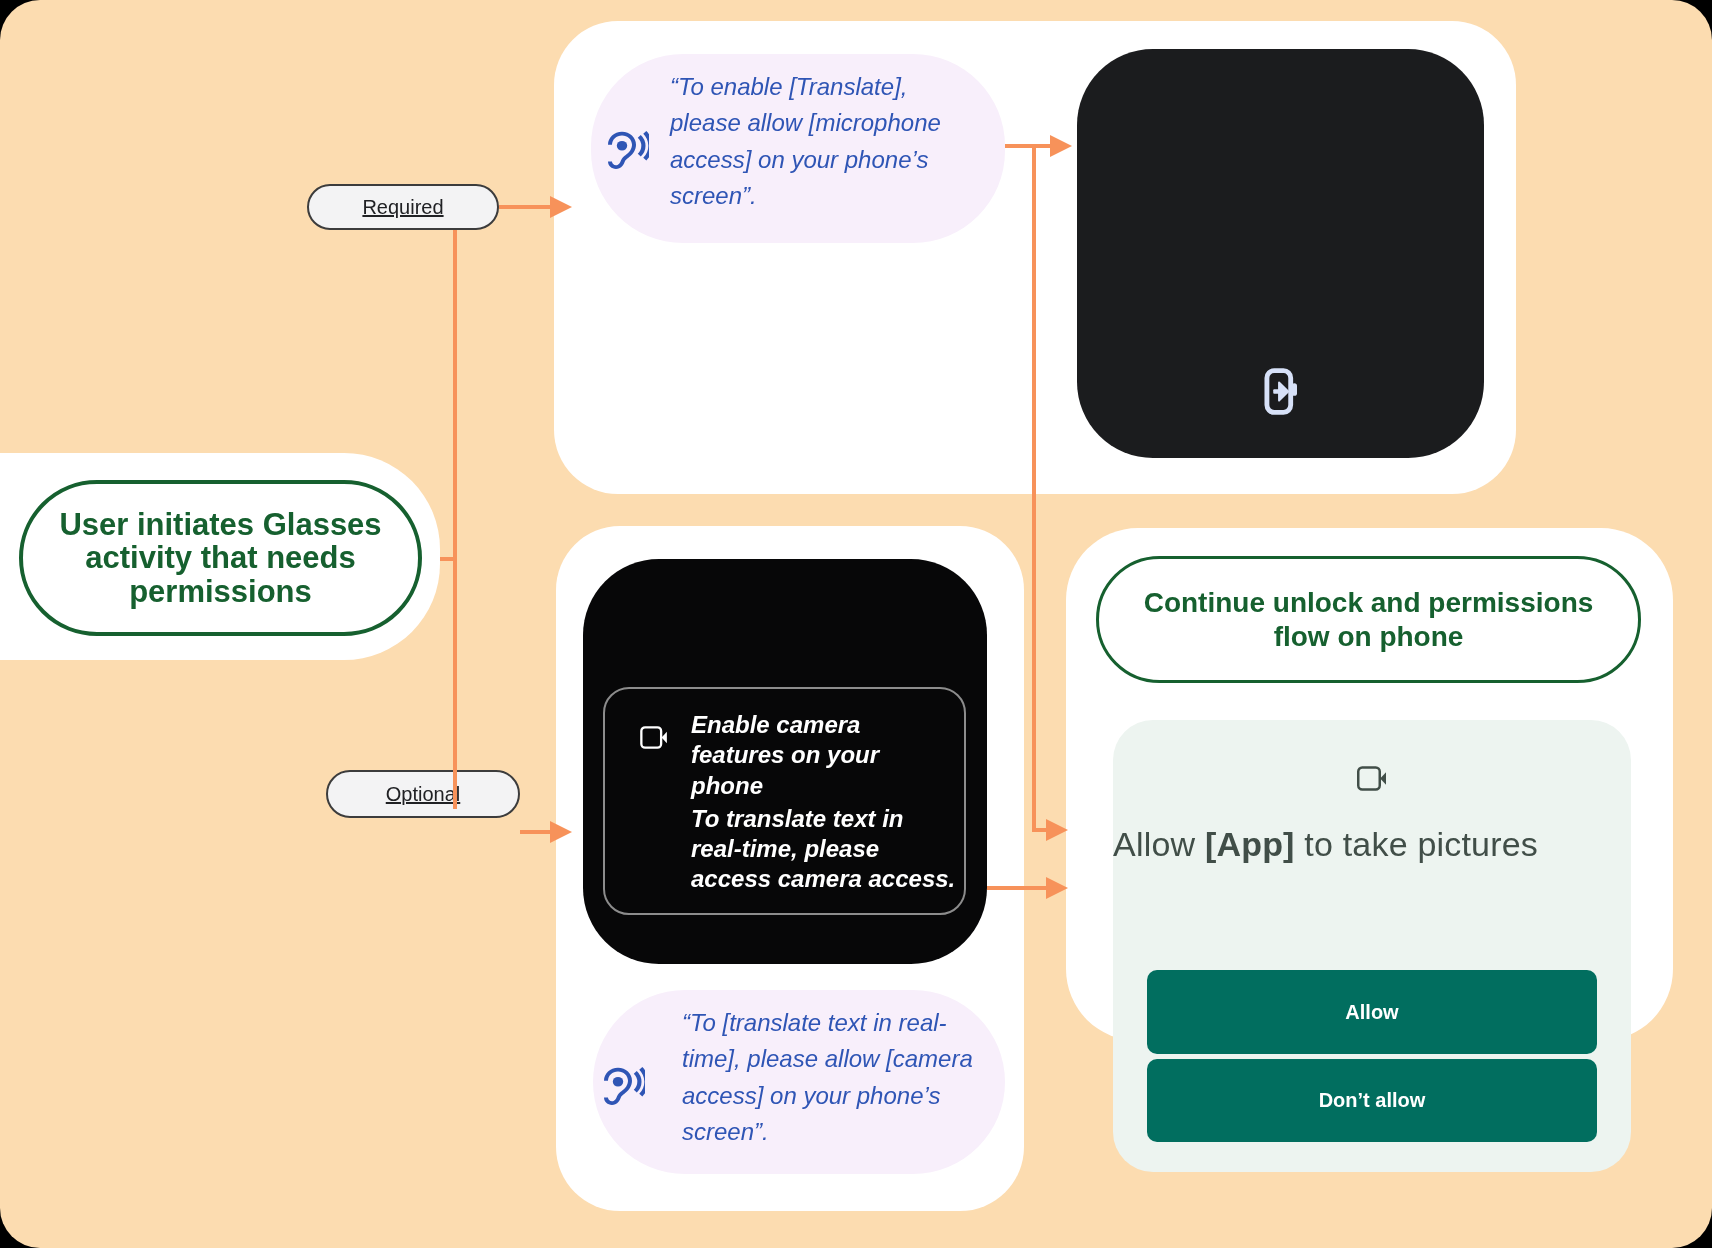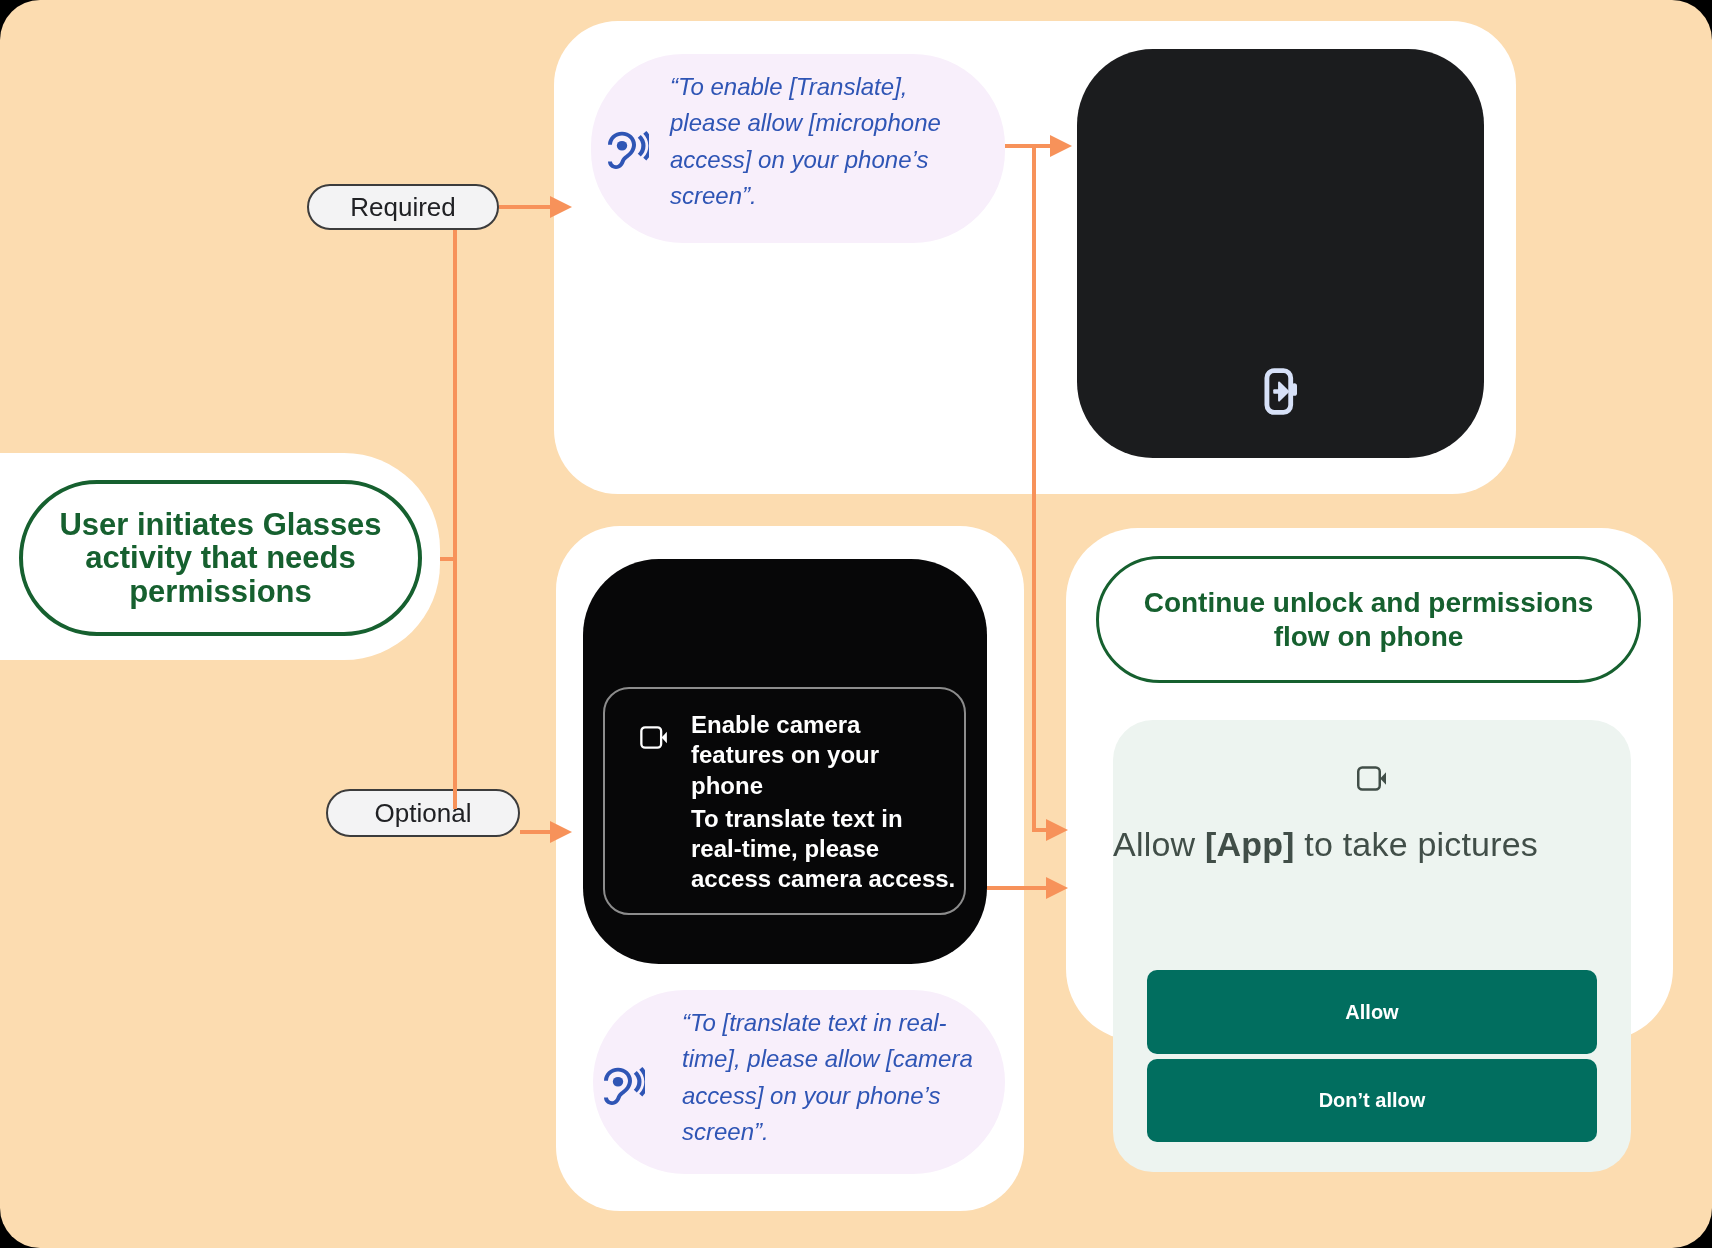--- a/index.html
+++ b/index.html
@@ -40,25 +40,26 @@
   #continue-node { left: 30px;   top: 28px;  width: 545px; height: 127px; font-size: 28px; line-height: 34px; border-width: 3.5px; }
 
   .pill {
     position: absolute;
     display: flex;
     align-items: center;
     justify-content: center;
     background: var(--pill-bg);
     border: 2.5px solid var(--pill-border);
     border-radius: 999px;
-    font-size: 26px;
+    font-size: 20px;
     color: var(--pill-text);
+    text-decoration: underline;
   }
   #pill-required { left: 307px; top: 184px; width: 192px; height: 46px; }
-  #pill-optional { left: 326px; top: 789px; width: 194px; height: 48px; }
+  #pill-optional { left: 326px; top: 770px; width: 194px; height: 48px; }
 
   .bubble {
     position: absolute;
     background: var(--bubble-lavender);
     border-radius: 92px;
   }
   .bubble-text {
     position: absolute;
     font-style: italic;
     color: var(--voice-blue);
@@ -66,21 +67,21 @@
     line-height: 36.4px;
     white-space: pre-line;
   }
   #bubble-top    { left: 591px; top: 54px;  width: 414px; height: 189px; }
   #bubble-bottom { left: 593px; top: 990px; width: 412px; height: 184px; }
   #bubble-top .bubble-text    { left: 79px; top: 15px; }
   #bubble-bottom .bubble-text { left: 89px; top: 15px; }
   #bubble-top .ear-icon    { position: absolute; left: 14px; top: 76px; }
   #bubble-bottom .ear-icon { position: absolute; left: 8px; top: 76px; }
 
-  .screen { position: absolute; }
+  .screen { position: absolute; font-style: italic; }
   #screen-top { left: 1077px; top: 49px;  width: 407px; height: 409px; border-radius: 76px; background: var(--screen-dark); }
   #screen-mid { left: 583px;  top: 559px; width: 404px; height: 405px; border-radius: 76px; background: var(--screen-black); }
   #phone-arrow-icon { position: absolute; left: 187px; top: 319px; }
 
   #glass-box {
     position: absolute;
     left: 20px; top: 128px; width: 363px; height: 228px;
     border: 2px solid var(--glass-box-border);
     border-radius: 26px;
   }

